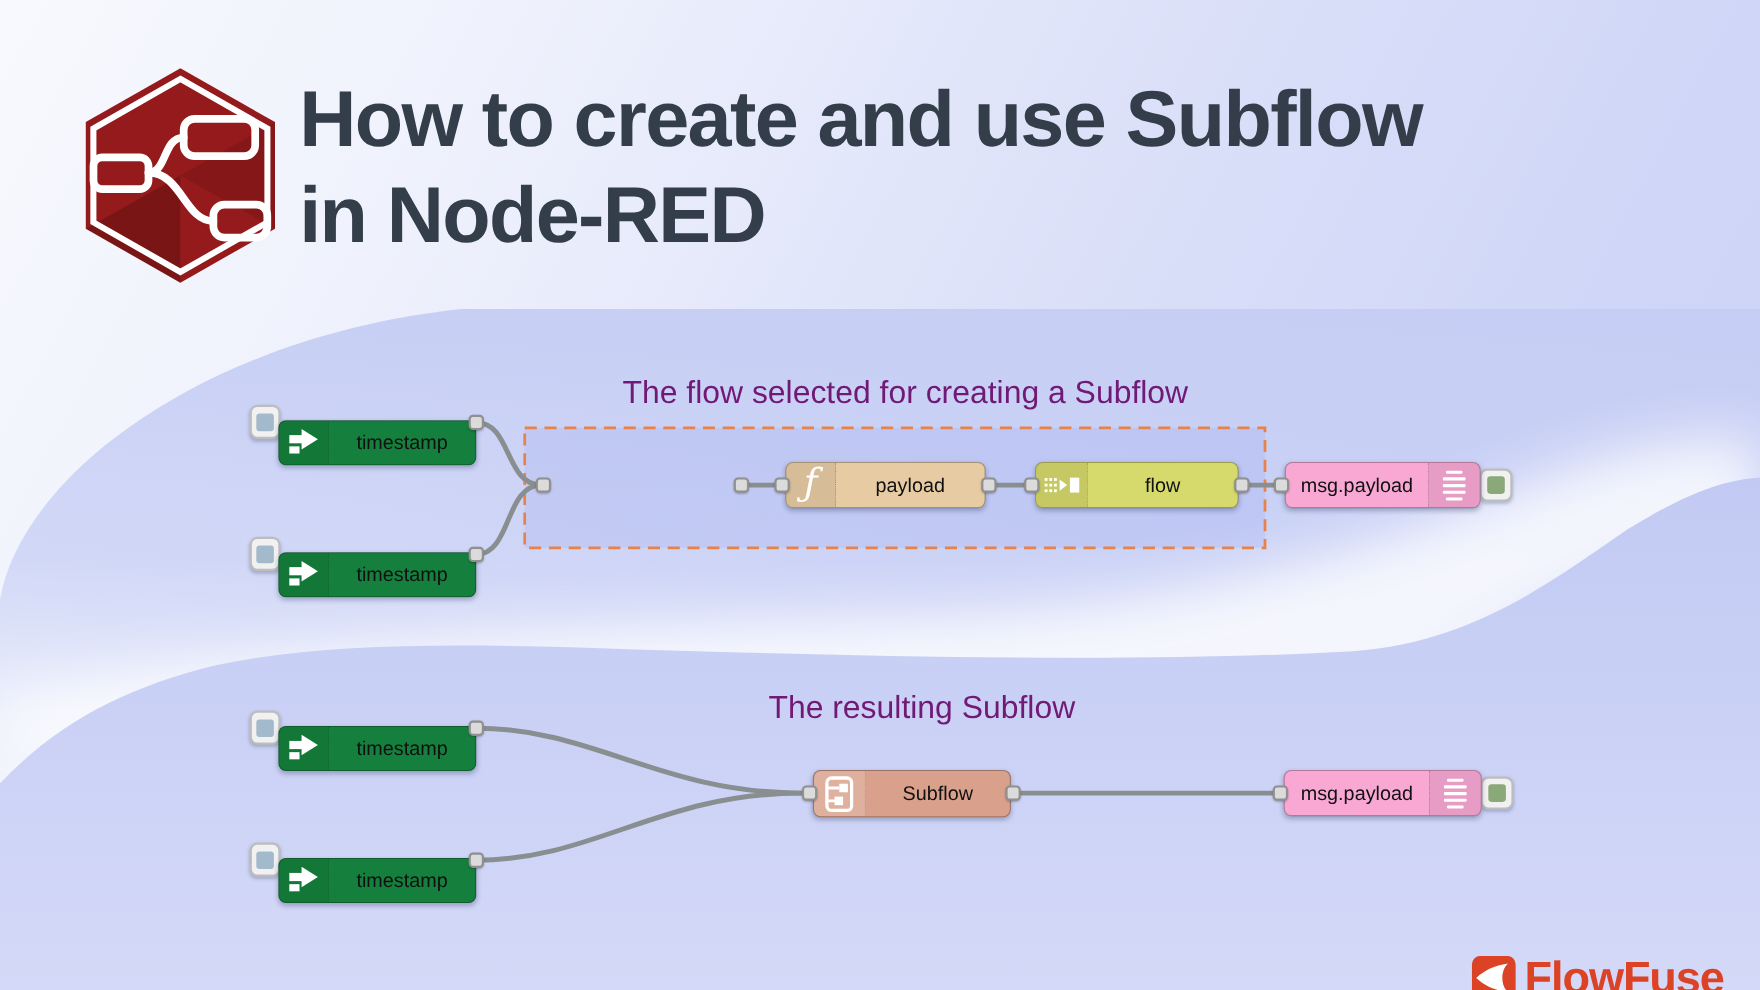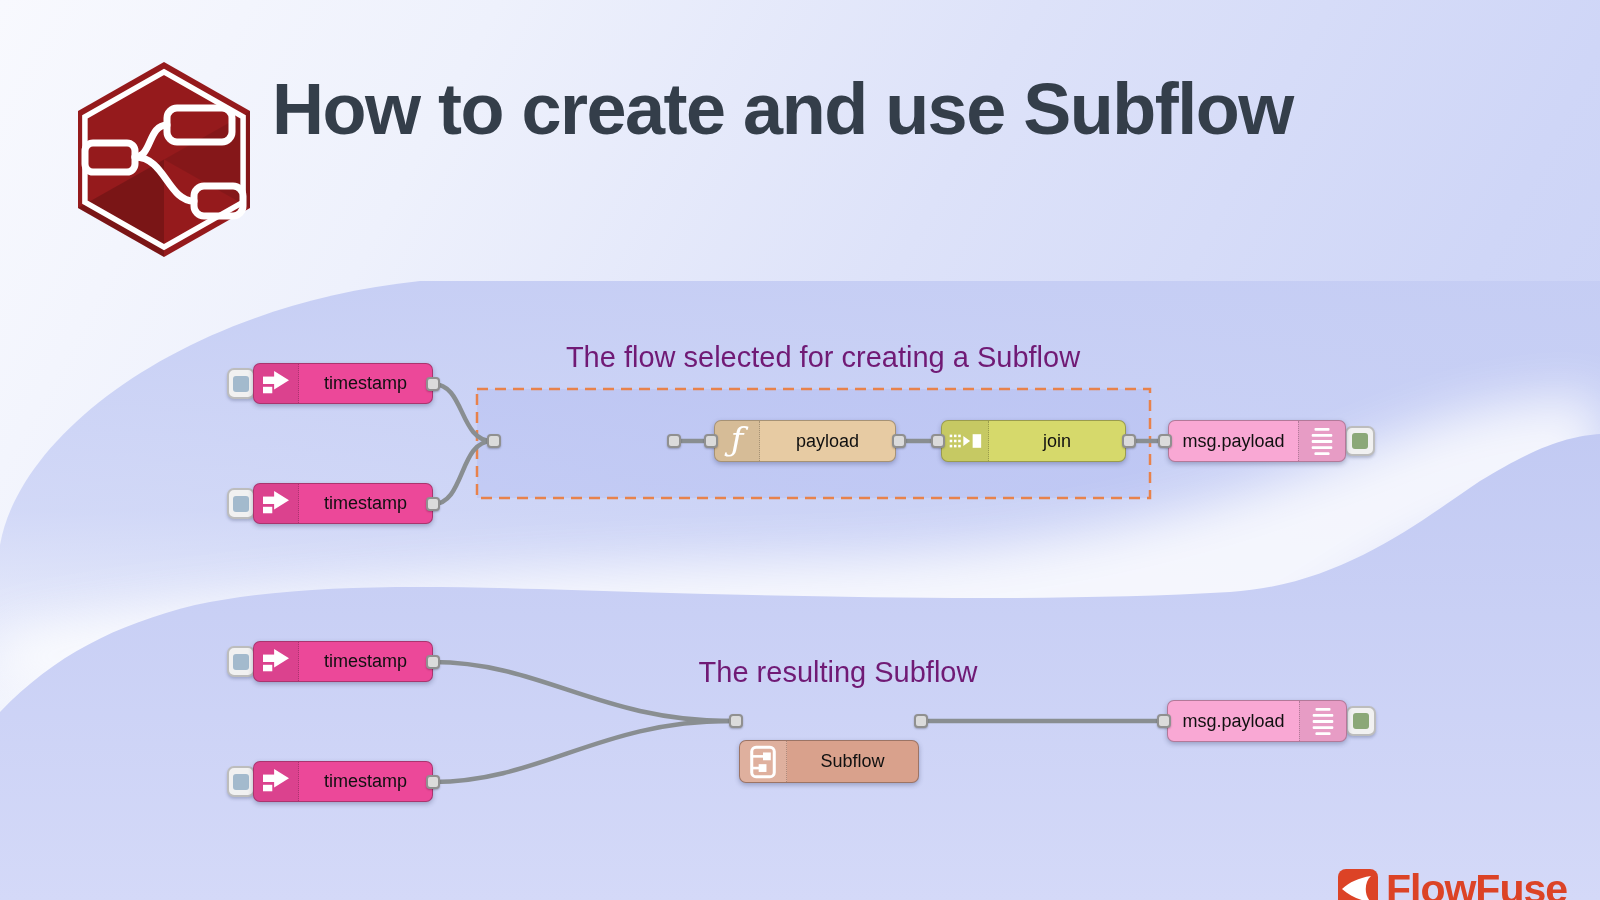--- a/index.html
+++ b/index.html
@@ -7,38 +7,38 @@
     font-family:"Liberation Sans","DejaVu Sans",sans-serif;}
   .bg-base{position:absolute;inset:0;
     background:linear-gradient(118deg,#f8f9fe 0%,#eef1fc 24%,#dde2f9 50%,#cfd6f7 78%,#c9d0f5 100%);}
   .bg-waves,.wire-layer{position:absolute;left:0;top:0;width:1600px;height:900px;}
 
   
   .page-title{position:absolute;left:272px;top:66px;font-size:72px;line-height:87px;
     color:#343e4a;letter-spacing:-1.5px;font-weight:700;}
   .caption{position:absolute;transform:translateX(-50%);font-size:29px;color:#701a75;white-space:nowrap;}
   #caption1{left:823px;top:341px;}
-  #caption2{left:838px;top:628px;margin-top:28px;}
+  #caption2{left:838px;top:628px;}
 
   
   .node{position:absolute;display:flex;align-items:stretch;border-radius:7px;
     border:1px solid rgba(0,0,0,.28);box-shadow:0 2px 5px rgba(40,50,90,.33);
     box-sizing:border-box;z-index:2;}
   .node .icon-region{display:flex;align-items:center;justify-content:center;
     background:rgba(0,0,0,.07);border-right:1px dotted rgba(0,0,0,.22);
     border-radius:6px 0 0 6px;}
   .node .icon-region.right{border-right:none;border-left:1px dotted rgba(0,0,0,.22);
     border-radius:0 6px 6px 0;}
   .node .nlabel{flex:1;display:flex;align-items:center;justify-content:center;
     font-size:18px;color:#101010;white-space:nowrap;}
-  .n-inject{background:#ec4899;}
+  .n-inject{background:#15803d;margin-top:19px;}
   .n-yellow{background:#d6d96b;}
   .n-func{background:#e7cba3;}
   .n-debug{background:#f9a8d4;}
-  .n-subflow{background:#d9a18c;margin-top:40px;}
+  .n-subflow{background:#d9a18c;}
   .n-subflow .icon-region{background:rgba(255,255,255,.16);}
 
   .port{position:absolute;width:14px;height:14px;box-sizing:border-box;
     background:#dbdbdb;border:2px solid #909090;border-radius:4px;z-index:3;
     box-shadow:0 1px 2px rgba(0,0,0,.25);}
   .side-btn{position:absolute;box-sizing:border-box;background:#f1f1f1;
     border:2px solid #bdbdbd;border-radius:7px;z-index:1;
     display:flex;align-items:center;justify-content:center;
     box-shadow:0 2px 3px rgba(40,50,90,.25);}
   .side-btn .inner{width:16px;height:16px;border-radius:3px;}
@@ -89,20 +89,21 @@
       <rect x="9" y="83" width="50" height="29" rx="8"></rect>
       <rect x="91" y="48" width="65" height="34" rx="10"></rect>
       <rect x="118" y="126" width="49" height="30" rx="10"></rect>
       <path d="M59,97 C76,97 72,65 91,65"></path>
       <path d="M59,97 C89,97 92,141 118,141"></path>
     </g>
   </svg>
 
   <div class="page-title">
     <div>How to create and use Subflow</div>
+    <div>in Node-RED</div>
   </div>
 
   <div class="caption" id="caption1">The flow selected for creating a Subflow</div>
   <div class="caption" id="caption2">The resulting Subflow</div>
 
   <svg class="wire-layer" viewBox="0 0 1600 900">
     <rect x="477" y="389" width="673" height="109" fill="rgba(124,144,234,0.14)" stroke="#e8824b" stroke-width="2.5" stroke-dasharray="11 7"></rect>
     <g stroke="#898e91" stroke-width="4.5" fill="none" stroke-linecap="round">
       <path d="M433,384 C465,384 459,441 492,441"></path>
       <path d="M433,504 C465,504 459,441 492,441"></path>
@@ -161,21 +162,21 @@
         <rect x="2" y="9.5" width="3" height="3"></rect>
           <rect x="7" y="9.5" width="3" height="3"></rect>
           <rect x="12" y="9.5" width="3" height="3"></rect>
         <rect x="2" y="15.5" width="3" height="3"></rect>
           <rect x="7" y="15.5" width="3" height="3"></rect>
           <rect x="12" y="15.5" width="3" height="3"></rect>
         <polygon points="18,5 26,11 18,17"></polygon>
           <rect x="29" y="3" width="10" height="16"></rect>
       </svg>
     </div>
-    <div class="nlabel">join</div>
+    <div class="nlabel">flow</div>
   </div>
 
   <div class="side-btn" style="left:1345px;top:426px;width:30px;height:30px;">
       <div class="inner inner-green"></div>
     </div>
   <div class="node n-debug" style="left:1168px;top:420px;width:178px;height:42px;">
     <div class="nlabel">msg.payload</div>
     <div class="icon-region right" style="width:46px;">
       <svg width="24" height="30" viewBox="0 0 24 32" fill="#fff">
         <rect x="4" y="2" width="16" height="3" rx="1"></rect>

